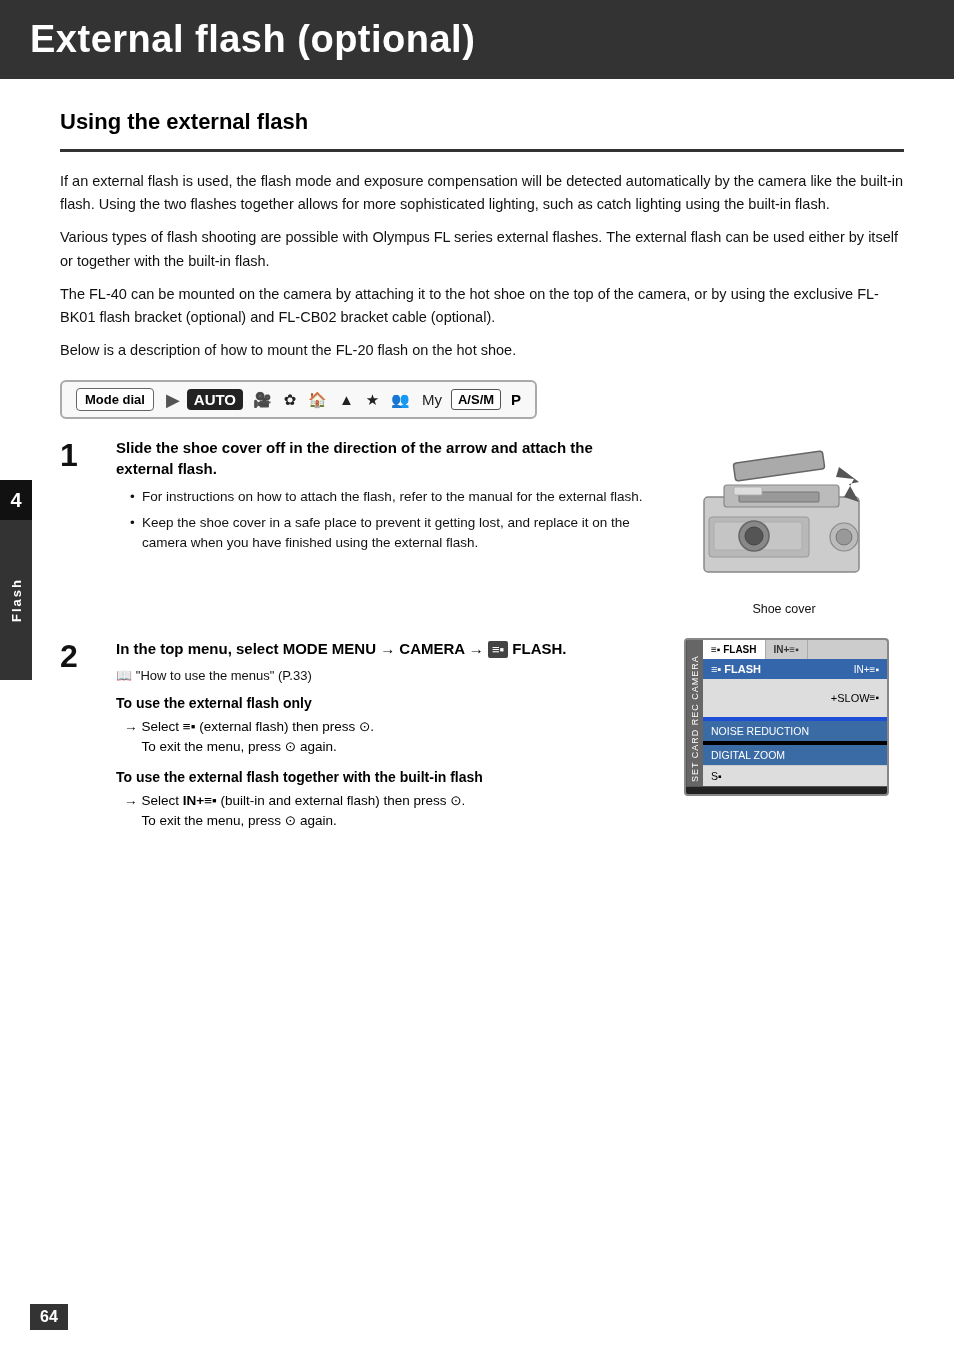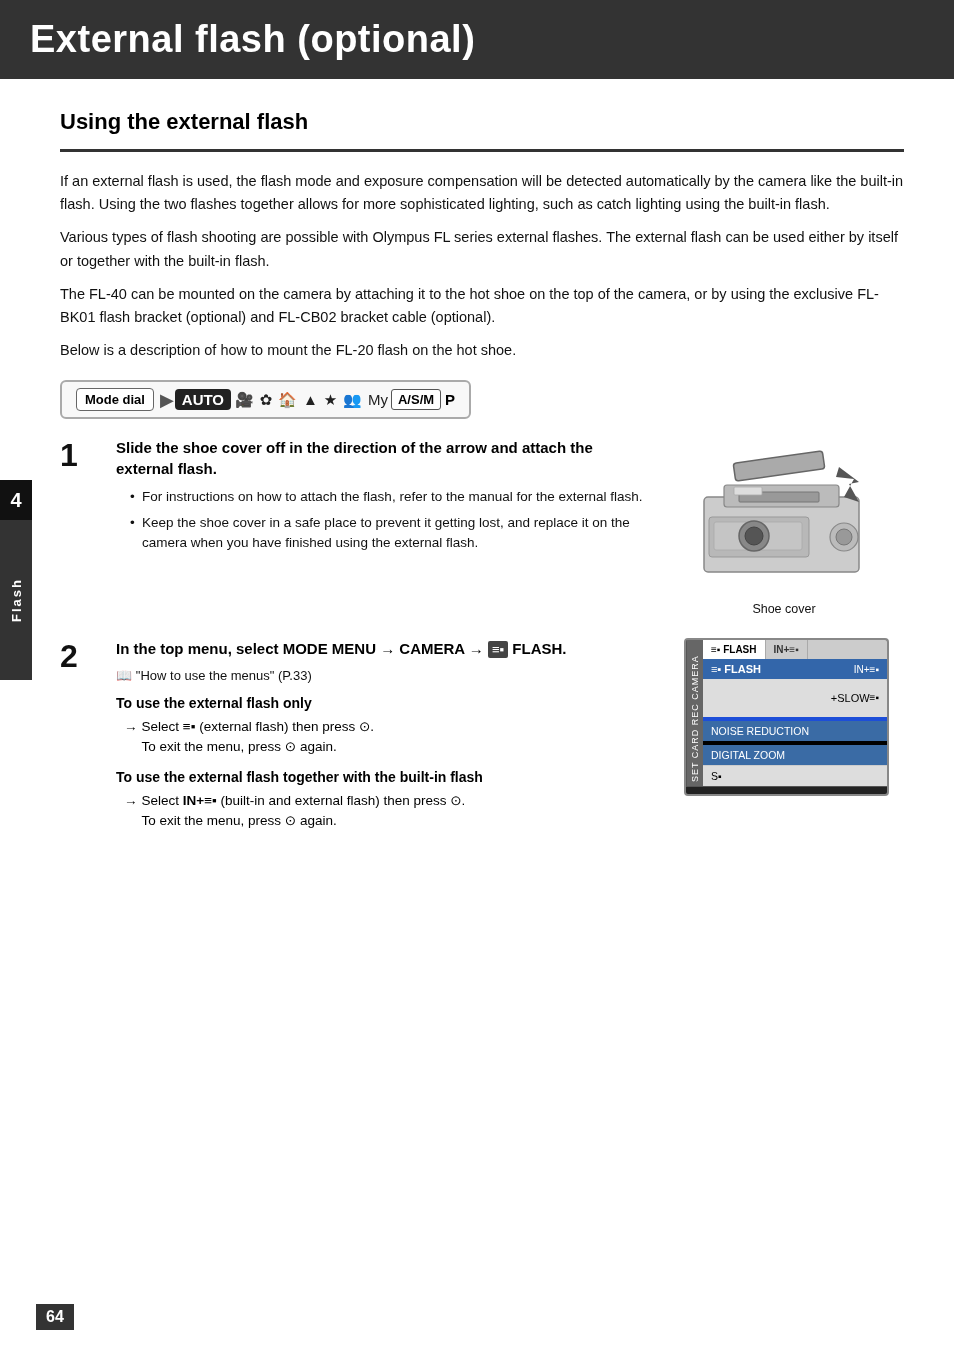--- a/index.html
+++ b/index.html
@@ -51,21 +51,21 @@
     
     .mode-dial-row {
       display: flex;
       align-items: center;
       border: 2px solid #aaa;
       border-radius: 6px;
       padding: 6px 14px;
       margin: 18px 0 18px 0;
       background: #f8f8f8;
       width: fit-content;
-      gap: 0;
+      gap: 6px;
     }
     .mode-dial-label {
       font-size: 13px;
       font-weight: bold;
       border: 1.5px solid #666;
       padding: 3px 8px;
       border-radius: 4px;
       background: #fff;
       margin-right: 6px;
     }
@@ -243,21 +243,21 @@
       border-radius: 4px;
       overflow: hidden;
       font-size: 12px;
       background: #222;
     }
 
     
     .page-number {
       position: absolute;
       bottom: 20px;
-      left: 36px;
+      left: 30px;
       font-size: 16px;
       font-weight: bold;
       background: #333;
       color: #fff;
       padding: 4px 10px;
     }
 
     
     .book-ref {
       font-size: 13px;

